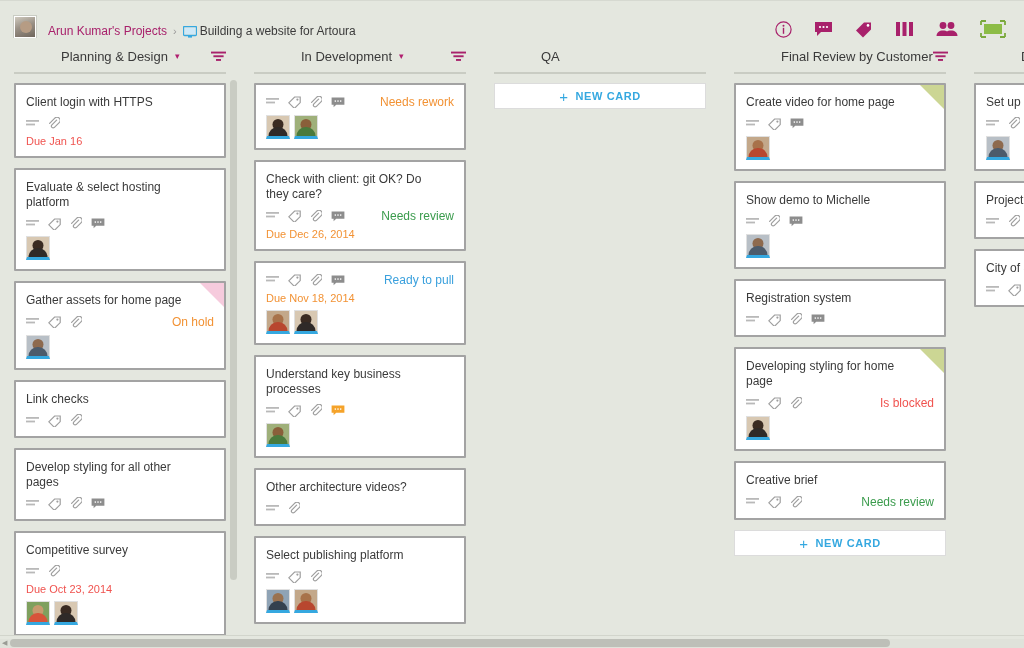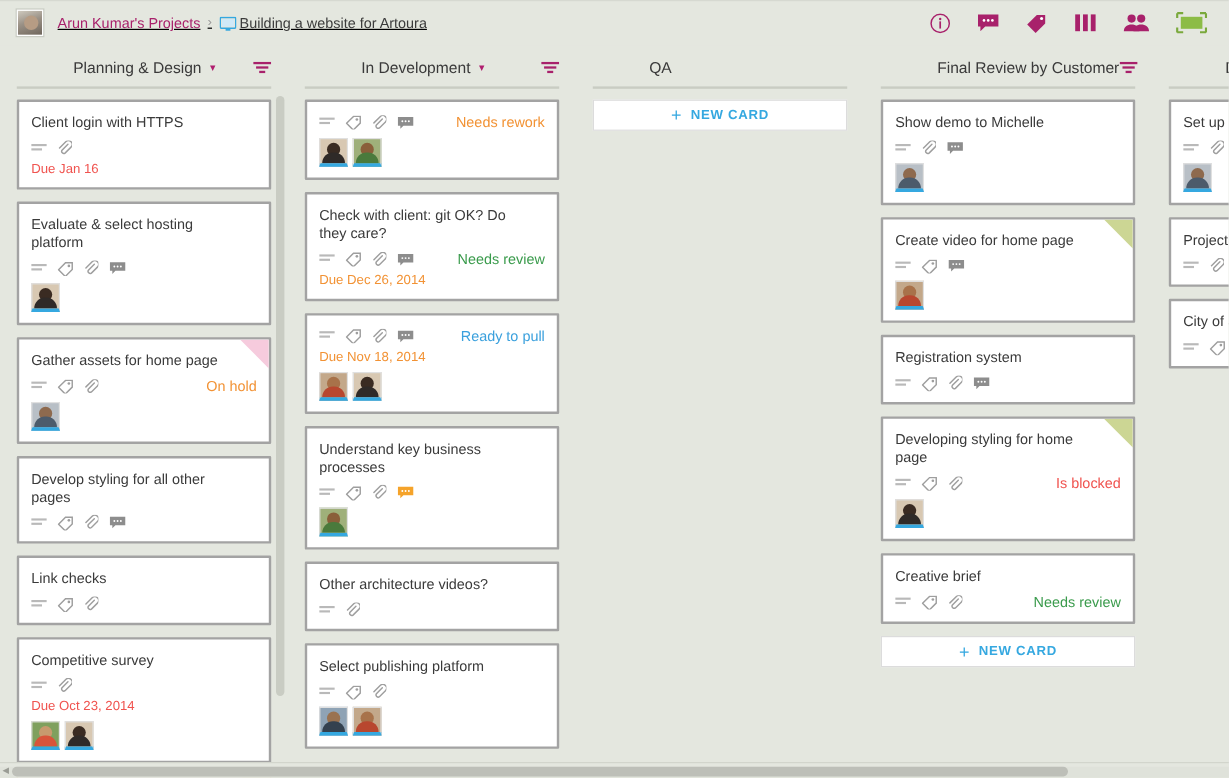--- a/index.html
+++ b/index.html
@@ -10,23 +10,22 @@
     font-family: "Liberation Sans", sans-serif;
     -webkit-font-smoothing: antialiased;
   }
 
   
   .topbar {
     position: relative;
     height: 38px;
     background: #e4e7df;
     display: flex;
-    align-items: center;
+    align-items: flex-end;
     padding: 0 10px 0 14px;
-    text-decoration: underline;
   }
   .topbar:after{
     content:""; position:absolute; left:0; right:0; top:0; height:1px;
     background:#d6d9d1;
   }
   .user-avatar {
     width: 22px; height: 22px;
     border: 1px solid #ffffff;
     background: linear-gradient(160deg,#cfcabf 0%, #9b9287 45%, #6f665c 100%);
     box-shadow: 0 0 0 1px #c9ccc3;
@@ -408,20 +407,45 @@
                 </span>
               </div>
               <div class="meta-spacer"></div>
               <span class="status orange">On hold</span>
             </div>
             <div class="avatars">
               <div class="av a1"></div>
             </div>
           </div>
           <div class="card">
+            <div class="card-title">Link checks</div>
+            <div class="card-meta">
+              <div class="meta-icons">
+                <span style="line-height: 0;">
+                  <svg width="13" height="10" viewBox="0 0 13 10">
+                    <rect x="0" y="1" width="13" height="1.8" fill="#b9b9b9"></rect>
+                    <rect x="0" y="4.6" width="9" height="1.8" fill="#b9b9b9"></rect>
+                  </svg>
+                </span>
+                <span style="line-height: 0;">
+                  <svg width="13" height="12" viewBox="0 0 13 12">
+                    <path d="M0.8 6.8L6.6 1h5.6v5.6l-5.8 5.8z" fill="none" stroke="#9e9e9e" stroke-width="1.2"></path>
+                    <circle cx="9.4" cy="3.6" r="1.1" fill="#9e9e9e"></circle>
+                  </svg>
+                </span>
+                <span style="line-height: 0;">
+                  <svg width="12" height="13" viewBox="0 0 12 13">
+                    <path d="M8.6 3.2L3.7 8.1a1.8 1.8 0 002.5 2.5l5.0-5.0a3.1 3.1 0 00-4.4-4.4L1.6 6.4" fill="none" stroke="#9e9e9e" stroke-width="1.2" stroke-linecap="round"></path>
+                  </svg>
+                </span>
+              </div>
+              <div class="meta-spacer"></div>
+            </div>
+          </div>
+          <div class="card">
             <div class="card-title">Develop styling for all other pages</div>
             <div class="card-meta">
               <div class="meta-icons">
                 <span style="line-height: 0;">
                   <svg width="13" height="10" viewBox="0 0 13 10">
                     <rect x="0" y="1" width="13" height="1.8" fill="#b9b9b9"></rect>
                     <rect x="0" y="4.6" width="9" height="1.8" fill="#b9b9b9"></rect>
                   </svg>
                 </span>
                 <span style="line-height: 0;">
@@ -434,45 +458,20 @@
                   <svg width="12" height="13" viewBox="0 0 12 13">
                     <path d="M8.6 3.2L3.7 8.1a1.8 1.8 0 002.5 2.5l5.0-5.0a3.1 3.1 0 00-4.4-4.4L1.6 6.4" fill="none" stroke="#9e9e9e" stroke-width="1.2" stroke-linecap="round"></path>
                   </svg>
                 </span>
                 <span style="line-height: 0;">
                   <svg width="14" height="11" viewBox="0 0 14 11">
                     <path d="M0.6 0.6h12.8v7.1H5.2l-2.6 2.6V7.7H0.6z" fill="#8d8d8d"></path>
                     <circle cx="4.3" cy="4.1" r=".8" fill="#fff"></circle>
                     <circle cx="7" cy="4.1" r=".8" fill="#fff"></circle>
                     <circle cx="9.7" cy="4.1" r=".8" fill="#fff"></circle>
-                  </svg>
-                </span>
-              </div>
-              <div class="meta-spacer"></div>
-            </div>
-          </div>
-          <div class="card">
-            <div class="card-title">Link checks</div>
-            <div class="card-meta">
-              <div class="meta-icons">
-                <span style="line-height: 0;">
-                  <svg width="13" height="10" viewBox="0 0 13 10">
-                    <rect x="0" y="1" width="13" height="1.8" fill="#b9b9b9"></rect>
-                    <rect x="0" y="4.6" width="9" height="1.8" fill="#b9b9b9"></rect>
-                  </svg>
-                </span>
-                <span style="line-height: 0;">
-                  <svg width="13" height="12" viewBox="0 0 13 12">
-                    <path d="M0.8 6.8L6.6 1h5.6v5.6l-5.8 5.8z" fill="none" stroke="#9e9e9e" stroke-width="1.2"></path>
-                    <circle cx="9.4" cy="3.6" r="1.1" fill="#9e9e9e"></circle>
-                  </svg>
-                </span>
-                <span style="line-height: 0;">
-                  <svg width="12" height="13" viewBox="0 0 12 13">
-                    <path d="M8.6 3.2L3.7 8.1a1.8 1.8 0 002.5 2.5l5.0-5.0a3.1 3.1 0 00-4.4-4.4L1.6 6.4" fill="none" stroke="#9e9e9e" stroke-width="1.2" stroke-linecap="round"></path>
                   </svg>
                 </span>
               </div>
               <div class="meta-spacer"></div>
             </div>
           </div>
           <div class="card">
             <div class="card-title">Competitive survey</div>
             <div class="card-meta">
               <div class="meta-icons">
@@ -741,79 +740,79 @@
             <svg width="15" height="11" viewBox="0 0 15 11">
               <rect x="0" y="0.6" width="15" height="1.9" fill="#a8216b"></rect>
               <rect x="2.4" y="4.3" width="10.2" height="1.9" fill="#a8216b"></rect>
               <rect x="5" y="8" width="5" height="1.9" fill="#a8216b"></rect>
             </svg>
           </span>
         </div>
         <div class="col-rule"></div>
         <div class="col-body">
           <div class="card">
-            <div class="card-title">Show demo to Michelle</div>
-            <div class="card-meta">
-              <div class="meta-icons">
-                <span style="line-height: 0;">
-                  <svg width="13" height="10" viewBox="0 0 13 10">
-                    <rect x="0" y="1" width="13" height="1.8" fill="#b9b9b9"></rect>
-                    <rect x="0" y="4.6" width="9" height="1.8" fill="#b9b9b9"></rect>
-                  </svg>
-                </span>
-                <span style="line-height: 0;">
-                  <svg width="12" height="13" viewBox="0 0 12 13">
-                    <path d="M8.6 3.2L3.7 8.1a1.8 1.8 0 002.5 2.5l5.0-5.0a3.1 3.1 0 00-4.4-4.4L1.6 6.4" fill="none" stroke="#9e9e9e" stroke-width="1.2" stroke-linecap="round"></path>
+            <div class="corner green"></div>
+            <div class="card-title">Create video for home page</div>
+            <div class="card-meta">
+              <div class="meta-icons">
+                <span style="line-height: 0;">
+                  <svg width="13" height="10" viewBox="0 0 13 10">
+                    <rect x="0" y="1" width="13" height="1.8" fill="#b9b9b9"></rect>
+                    <rect x="0" y="4.6" width="9" height="1.8" fill="#b9b9b9"></rect>
+                  </svg>
+                </span>
+                <span style="line-height: 0;">
+                  <svg width="13" height="12" viewBox="0 0 13 12">
+                    <path d="M0.8 6.8L6.6 1h5.6v5.6l-5.8 5.8z" fill="none" stroke="#9e9e9e" stroke-width="1.2"></path>
+                    <circle cx="9.4" cy="3.6" r="1.1" fill="#9e9e9e"></circle>
                   </svg>
                 </span>
                 <span style="line-height: 0;">
                   <svg width="14" height="11" viewBox="0 0 14 11">
                     <path d="M0.6 0.6h12.8v7.1H5.2l-2.6 2.6V7.7H0.6z" fill="#8d8d8d"></path>
                     <circle cx="4.3" cy="4.1" r=".8" fill="#fff"></circle>
                     <circle cx="7" cy="4.1" r=".8" fill="#fff"></circle>
                     <circle cx="9.7" cy="4.1" r=".8" fill="#fff"></circle>
                   </svg>
                 </span>
               </div>
               <div class="meta-spacer"></div>
             </div>
             <div class="avatars">
-              <div class="av a1"></div>
-            </div>
-          </div>
-          <div class="card">
-            <div class="corner green"></div>
-            <div class="card-title">Create video for home page</div>
-            <div class="card-meta">
-              <div class="meta-icons">
-                <span style="line-height: 0;">
-                  <svg width="13" height="10" viewBox="0 0 13 10">
-                    <rect x="0" y="1" width="13" height="1.8" fill="#b9b9b9"></rect>
-                    <rect x="0" y="4.6" width="9" height="1.8" fill="#b9b9b9"></rect>
-                  </svg>
-                </span>
-                <span style="line-height: 0;">
-                  <svg width="13" height="12" viewBox="0 0 13 12">
-                    <path d="M0.8 6.8L6.6 1h5.6v5.6l-5.8 5.8z" fill="none" stroke="#9e9e9e" stroke-width="1.2"></path>
-                    <circle cx="9.4" cy="3.6" r="1.1" fill="#9e9e9e"></circle>
+              <div class="av a5"></div>
+            </div>
+          </div>
+          <div class="card">
+            <div class="card-title">Show demo to Michelle</div>
+            <div class="card-meta">
+              <div class="meta-icons">
+                <span style="line-height: 0;">
+                  <svg width="13" height="10" viewBox="0 0 13 10">
+                    <rect x="0" y="1" width="13" height="1.8" fill="#b9b9b9"></rect>
+                    <rect x="0" y="4.6" width="9" height="1.8" fill="#b9b9b9"></rect>
+                  </svg>
+                </span>
+                <span style="line-height: 0;">
+                  <svg width="12" height="13" viewBox="0 0 12 13">
+                    <path d="M8.6 3.2L3.7 8.1a1.8 1.8 0 002.5 2.5l5.0-5.0a3.1 3.1 0 00-4.4-4.4L1.6 6.4" fill="none" stroke="#9e9e9e" stroke-width="1.2" stroke-linecap="round"></path>
                   </svg>
                 </span>
                 <span style="line-height: 0;">
                   <svg width="14" height="11" viewBox="0 0 14 11">
                     <path d="M0.6 0.6h12.8v7.1H5.2l-2.6 2.6V7.7H0.6z" fill="#8d8d8d"></path>
                     <circle cx="4.3" cy="4.1" r=".8" fill="#fff"></circle>
                     <circle cx="7" cy="4.1" r=".8" fill="#fff"></circle>
                     <circle cx="9.7" cy="4.1" r=".8" fill="#fff"></circle>
                   </svg>
                 </span>
               </div>
               <div class="meta-spacer"></div>
             </div>
             <div class="avatars">
-              <div class="av a5"></div>
+              <div class="av a1"></div>
             </div>
           </div>
           <div class="card">
             <div class="card-title">Registration system</div>
             <div class="card-meta">
               <div class="meta-icons">
                 <span style="line-height: 0;">
                   <svg width="13" height="10" viewBox="0 0 13 10">
                     <rect x="0" y="1" width="13" height="1.8" fill="#b9b9b9"></rect>
                     <rect x="0" y="4.6" width="9" height="1.8" fill="#b9b9b9"></rect>

